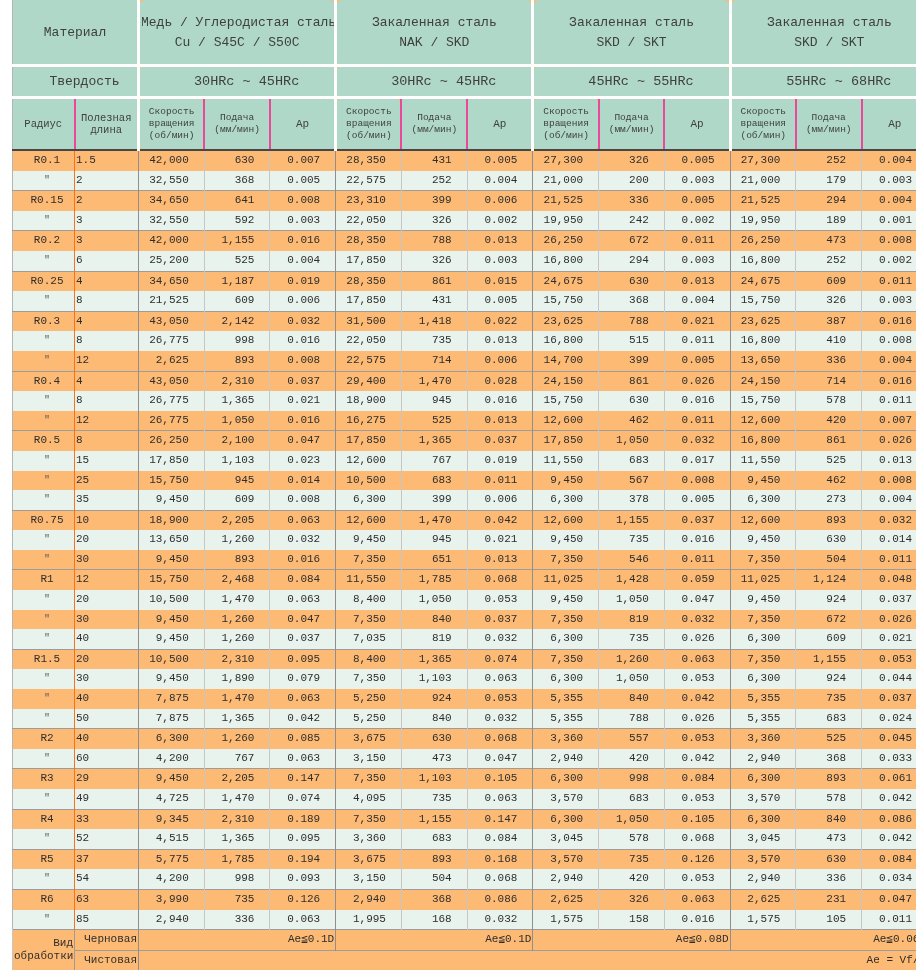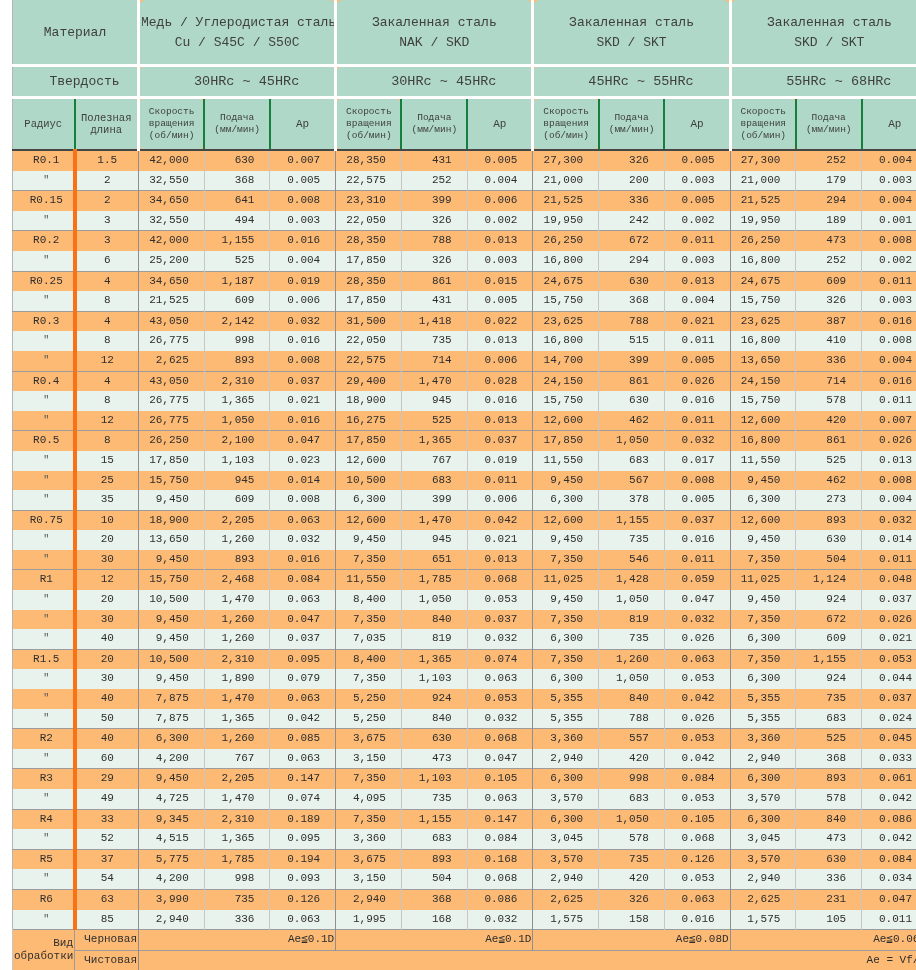--- a/index.html
+++ b/index.html
@@ -12,26 +12,26 @@
   td{overflow:hidden;white-space:nowrap;}
   
   thead td{background:#afd8c8;color:#3f3f3f;text-align:center;vertical-align:middle;}
   tr.h1 td{height:62px;font-size:13px;}
   tr.h1 .grades{font-size:13px;margin-top:5px;}
   tr.h2 td{height:27px;border-top:3px solid #ffffff;font-size:13px;padding-left:20px;}
   tr.h2 td.hard{font-size:13.5px;}
   tr.h3 td{height:48px;border-top:3px solid #ffffff;border-bottom:2px solid #474747;
            font-size:9.5px;line-height:12px;}
   td.gap3{border-left:3px solid #ffffff;border-radius:7px;}
-  td.gap2{border-left:2px solid #15803d;}
+  td.gap2{border-left:2px solid #ec4899;}
   
   tbody td{height:17.6px;font-size:11px;line-height:17.6px;border-left:1px solid #c6c6c6;}
   tbody td.gb{border-left:1px solid #8f8f8f;}
   tbody td.c-r{text-align:center;border-left:none;padding-left:8px;}
-  tbody td.c-l{text-align:center;border-left:4px solid #f97316;}
+  tbody td.c-l{border-left:1px solid #f97316;}
   tbody td.c-num{text-align:right;padding-right:15px;}
   tr.alt td{background:#e8f3ee;}
   tr.grp td{border-top:1px solid #9c9c9c;}
   td.ditto{font-size:10px;color:#555555;}
   
   tr.rough td,tr.finish td{height:17.5px;font-size:11px;text-align:right;border-top:1px solid #9c9c9c;}
   td.vid-cell{font-size:10.5px;line-height:13px;border-top:1px solid #9c9c9c;}
   td.f-lbl{border-left:1px solid #9c9c9c;}
   td.f-val{border-left:1px solid #8f8f8f;font-size:11.5px;}
 </style>
@@ -149,21 +149,21 @@
           <td class="c-num">336</td>
           <td class="c-num">0.005</td>
           <td class="c-num gb">21,525</td>
           <td class="c-num">294</td>
           <td class="c-num">0.004</td>
         </tr>
         <tr class="alt">
           <td class="c-r ditto">″</td>
           <td class="c-l">3</td>
           <td class="c-num gb">32,550</td>
-          <td class="c-num">494</td>
+          <td class="c-num">592</td>
           <td class="c-num">0.003</td>
           <td class="c-num gb">22,050</td>
           <td class="c-num">326</td>
           <td class="c-num">0.002</td>
           <td class="c-num gb">19,950</td>
           <td class="c-num">242</td>
           <td class="c-num">0.002</td>
           <td class="c-num gb">19,950</td>
           <td class="c-num">189</td>
           <td class="c-num">0.001</td>

